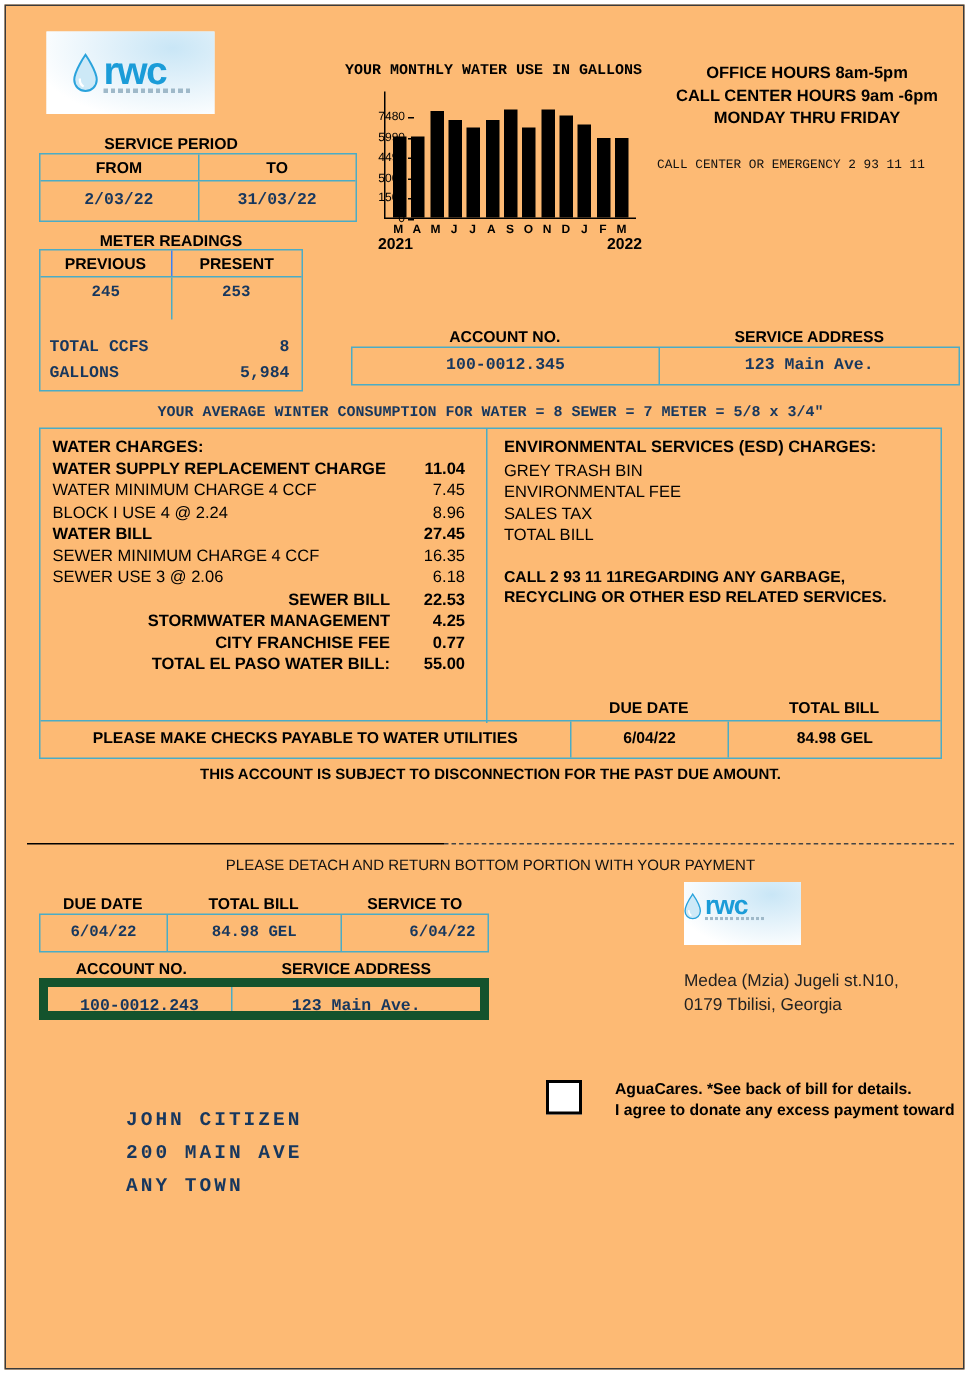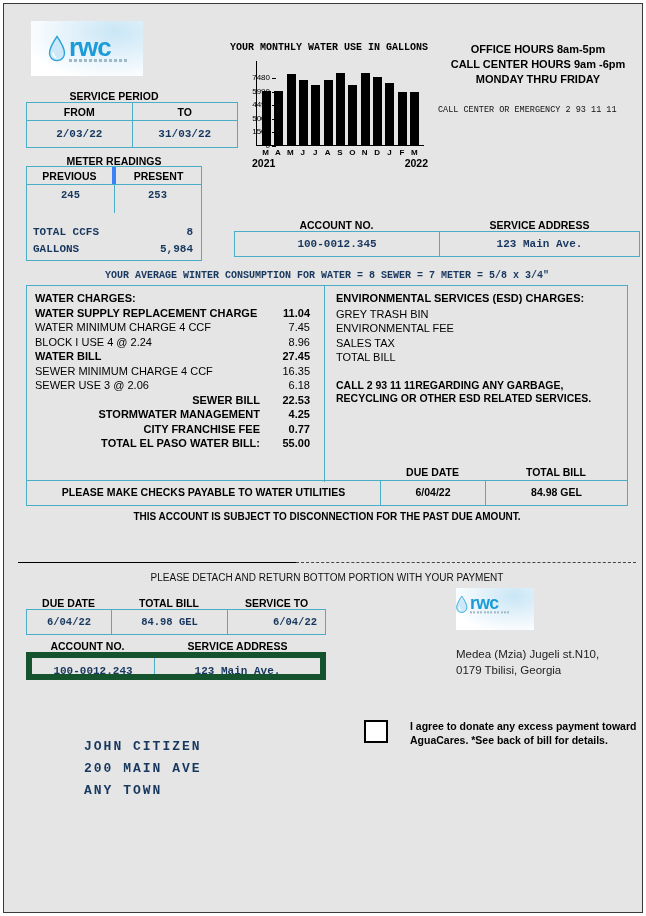--- a/index.html
+++ b/index.html
@@ -1,18 +1,18 @@
 <!DOCTYPE html>
 <html><head>
 <meta charset="utf-8">
 <style>
   * { margin:0; padding:0; box-sizing:border-box; }
   html,body { background:#fff; }
   body { font-family:"Liberation Sans", sans-serif; color:#000; }
-  .page { position:relative; width:640px; height:910px; margin:3px; border:1px solid #3a3a3a; background:#e5e5e5; overflow:hidden; }
+  .page { position:relative; width:640px; height:910px; margin:3px; border:1px solid #3a3a3a; background:#fdba74; overflow:hidden; }
 
   
   .logo-box { position:absolute; left:27px; top:17px; width:112px; height:55px;
     background: radial-gradient(ellipse at 75% 20%, #c9e6f6 0%, #e8f4fb 45%, #ffffff 80%),
                 #f4fafd;
     display:flex; align-items:center; justify-content:center; overflow:hidden; }
   .logo-inner { display:flex; align-items:center; gap:2px; }
   .logo-drop { width:20px; height:28px; }
   .logo-text { font-size:26px; font-weight:bold; color:#1b9cd8; letter-spacing:-1px; line-height:22px; }
   .logo-tagline { height:3px; width:58px; margin-top:1px;
@@ -31,21 +31,21 @@
   .sp-head div:first-child { border-right:1px solid #4bacc6; }
   .sp-vals { display:flex; height:26px; }
   .sp-vals div { flex:1; text-align:center; font-size:11px; line-height:26px; }
   .sp-vals div:first-child { border-right:1px solid #4bacc6; }
 
   
   .mr-title { position:absolute; left:22px; top:151px; width:176px; text-align:center; font-size:10.5px; font-weight:bold; }
   .mr-box { position:absolute; left:22px; top:162px; width:176px; height:95px; border:1px solid #4bacc6; }
   .mr-head { display:flex; height:18px; border-bottom:1px solid #4bacc6; }
   .mr-head div { flex:1; text-align:center; font-size:10.5px; font-weight:bold; line-height:18px; }
-  .mr-head div:first-child { border-right:4px solid #3b82f6; }
+  .mr-head div:first-child { border-right:1px solid #3b82f6; }
   .mr-vals { display:flex; height:20px; }
   .mr-vals div { flex:1; text-align:center; font-size:10.5px; line-height:20px; }
   .mr-divider { position:absolute; left:50%; top:18px; width:1px; height:28px; background:#4bacc6; }
   .mr-row { position:absolute; left:6px; right:8px; display:flex; justify-content:space-between; font-size:11px; }
   .mr-row.ccfs { bottom:22px; }
   .mr-row.gal { bottom:5px; }
 
   
   .chart-title { position:absolute; left:210px; top:38px; width:230px; text-align:center; font-size:10px; font-weight:bold;font-family:Liberation Mono, monospace; }
   .chart-wrap { position:absolute; left:224px; top:57px; width:200px; height:104px; }
@@ -352,22 +352,22 @@
       </div>
     </div>
   </div>
   <div class="company-addr">
     <div>Medea (Mzia) Jugeli st.N10,</div>
     <div>0179 Tbilisi, Georgia</div>
   </div>
 
   <div class="donate-check" role="checkbox" aria-checked="false"></div>
   <div class="donate-text">
+    <div>AguaCares. *See back of bill for details.</div>
     <div>I agree to donate any excess payment toward</div>
-    <div>AguaCares. *See back of bill for details.</div>
   </div>
 
   <div class="mailing">
     <div>JOHN CITIZEN</div>
     <div>200 MAIN AVE</div>
     <div>ANY TOWN</div>
   </div>
 
 </div>
 

